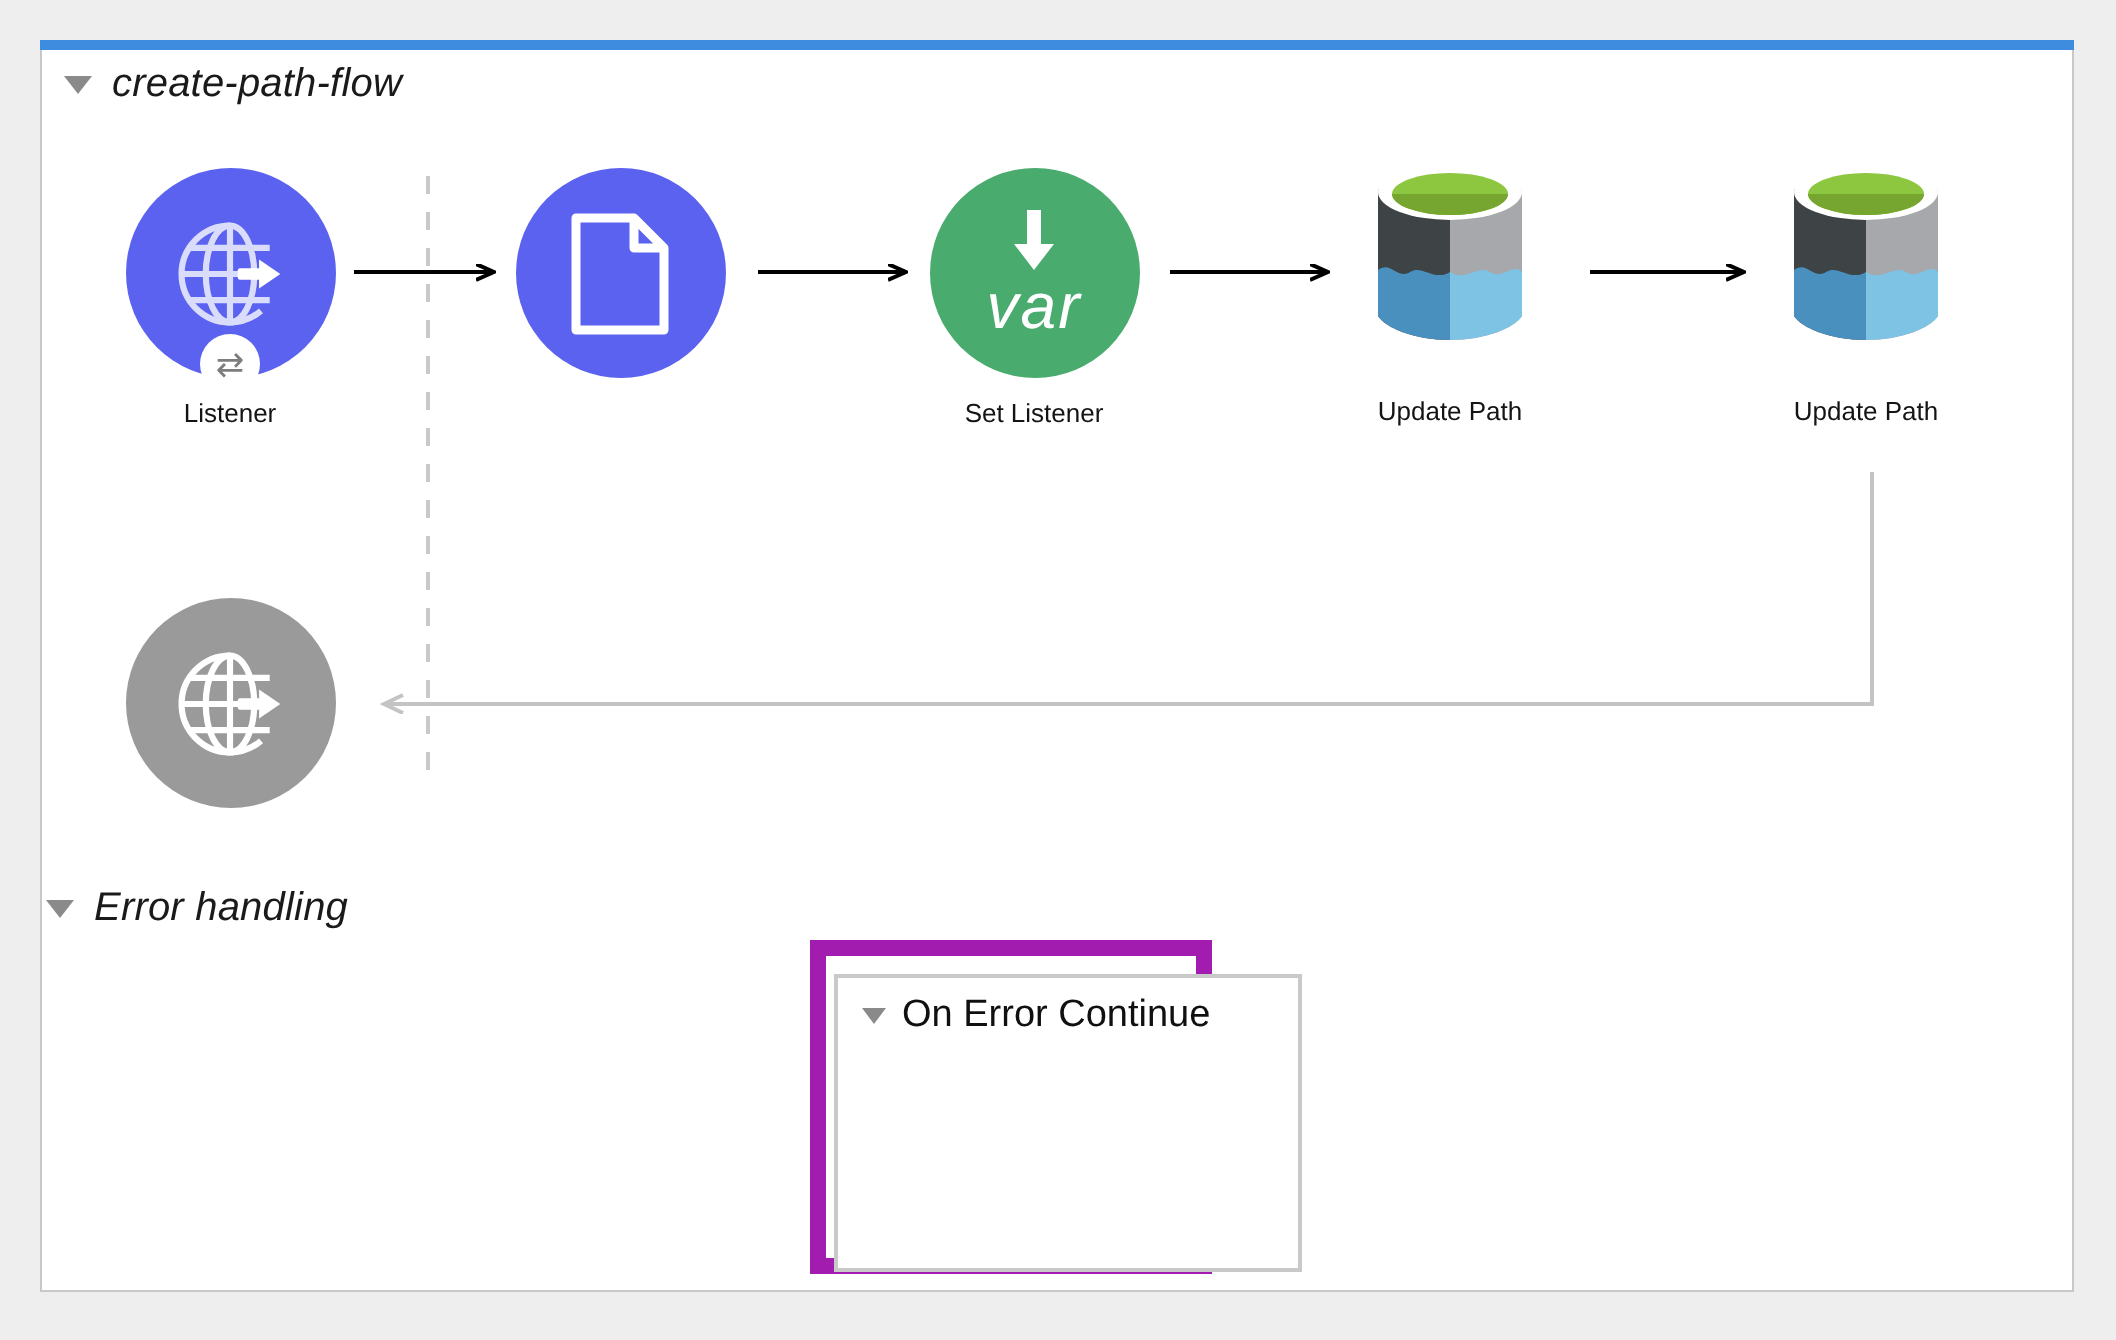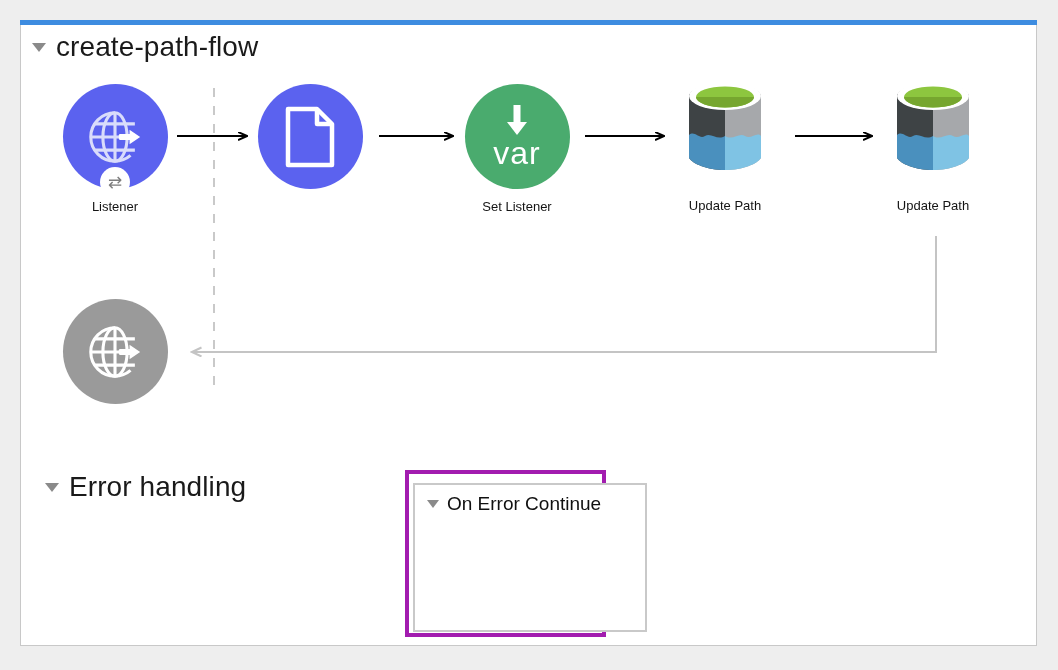--- a/index.html
+++ b/index.html
@@ -47,26 +47,27 @@
   }
   .tri {
     width: 0;
     height: 0;
     border-left: 7px solid transparent;
     border-right: 7px solid transparent;
     border-top: 9px solid #8a8a8a;
     flex: 0 0 auto;
   }
   .section-title {
-    font-size: 28px;
+    font-size: 20px;
     color: #1a1a1a;
     letter-spacing: .1px;
+    font-style: italic;
   }
   #flow-header { left: 32px; top: 31px; }
-  #error-header { left: 45px; top: 443px; margin-top: 28px; }
+  #error-header { left: 23px; top: 443px; }
 
   
   .node {
     position: absolute;
     width: 150px;
     text-align: center;
   }
   .node-label {
     margin-top: 10px;
     font-size: 13px;
@@ -103,20 +104,21 @@
     font-size: 17px;
     line-height: 1;
   }
 
   .var-wrap {
     display: flex;
     flex-direction: column;
     align-items: center;
     justify-content: center;
     color: #fff;
+    font-style: italic;
   }
   .var-text {
     font-size: 32px;
     font-weight: 500;
     line-height: .9;
     letter-spacing: 1px;
     margin-top: 2px;
   }
 
   
@@ -130,21 +132,21 @@
     pointer-events: none;
   }
 
   
   #error-box-outer {
     position: absolute;
     left: 405px;
     top: 470px;
     width: 201px;
     height: 167px;
-    border: 4px solid #a21caf;
+    border: 8px solid #a21caf;
     box-sizing: border-box;
     background: #ffffff;
   }
   #error-box-inner {
     position: absolute;
     left: 4px;
     top: 9px;
     width: 234px;
     height: 149px;
     border: 2px solid #c9c9c9;

